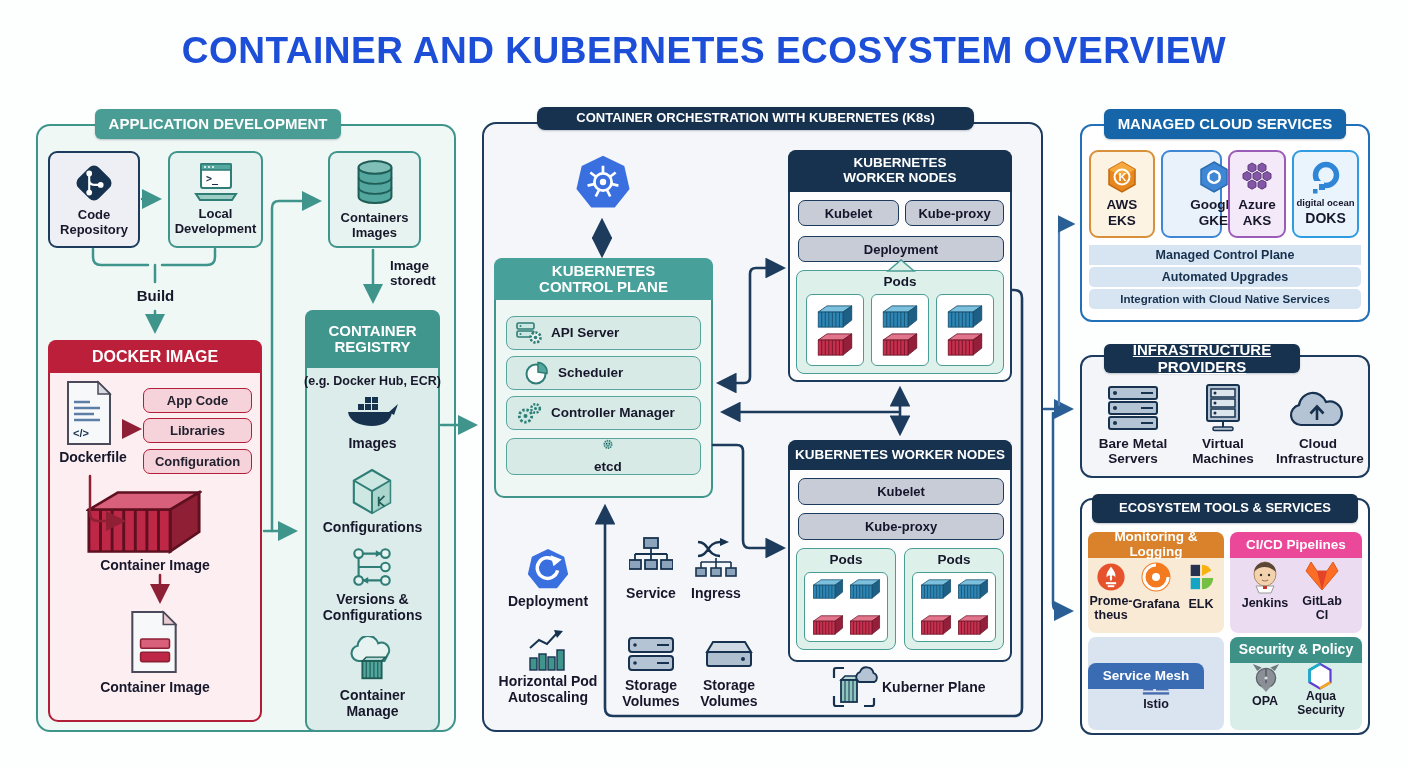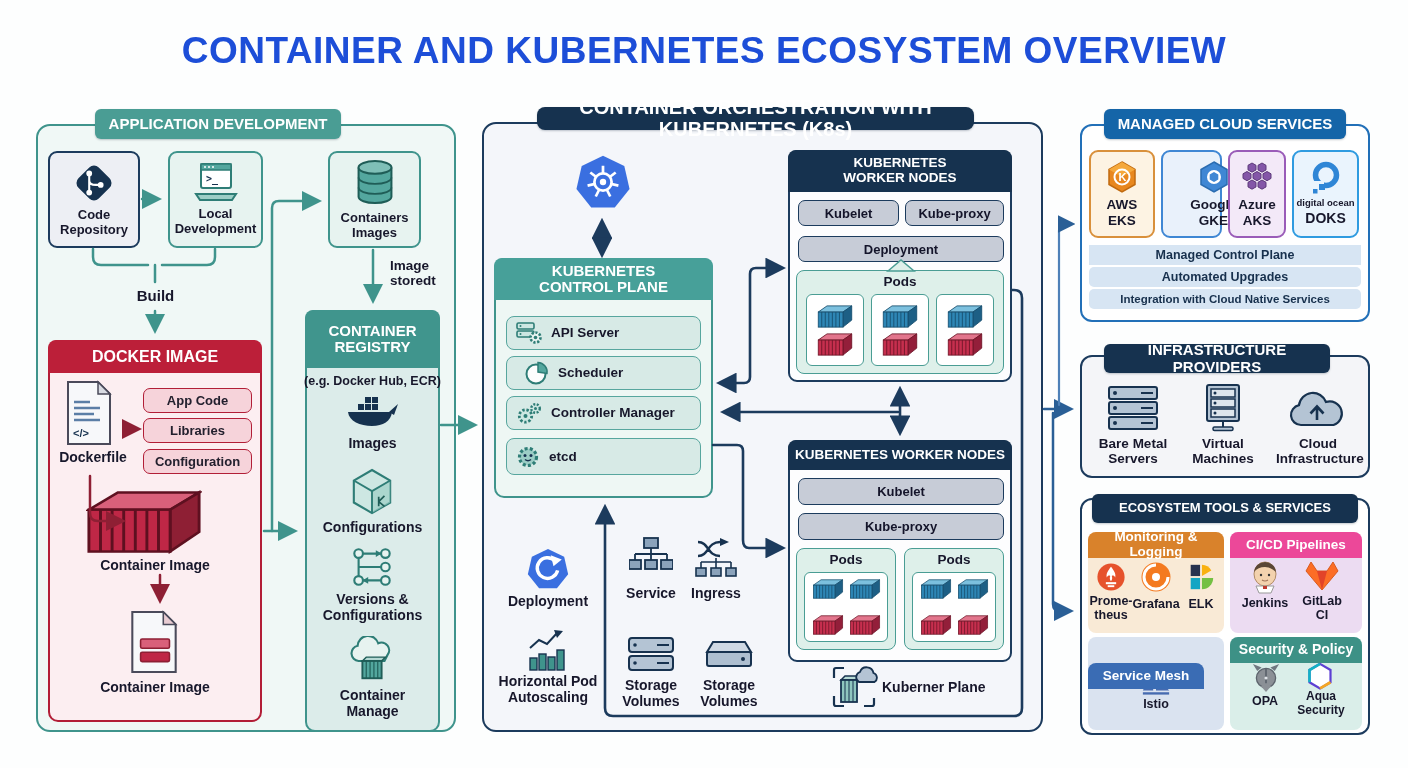--- a/index.html
+++ b/index.html
@@ -159,21 +159,21 @@
   <svg class="flt" style="left:348px;top:636px;" width="48" height="48" viewBox="0 0 50 50">
     <path d="M11 26 a8 8 0 0 1 -1 -15.8 a11 11 0 0 1 21.5 -2.6 a8 8 0 0 1 9.5 12.4 l-3 6 z" fill="#e7f3f0" stroke="#2e7d76" stroke-width="2.2"></path>
     <polygon points="15,26 19,22 39,22 35,26" fill="#b5d9d4" stroke="#1f5d57" stroke-width="1.5"></polygon>
     <rect x="15" y="26" width="20" height="18" fill="#53a79e" stroke="#1f5d57" stroke-width="2"></rect>
     <path d="M19 26 V44 M23 26 V44 M27 26 V44 M31 26 V44" stroke="#1f5d57" stroke-width="1.2" fill="none"></path>
   </svg>
   <div class="flt lbl ml" style="left:305px;top:688px;width:135px;font-size:14px;">Container
 Manage</div>
 
   <div class="box" style="left:482px;top:122px;width:561px;height:610px;border:2.5px solid #1c3b5d;background:#f4f6fa;border-radius:14px;"></div>
-  <div class="hdr" style="left:537px;top:107px;width:437px;height:23px;background:#16324f;font-size:20px;border-radius:8px;">CONTAINER ORCHESTRATION WITH KUBERNETES (K8s)</div>
+  <div class="hdr" style="left:537px;top:107px;width:437px;height:23px;background:#16324f;font-size:13px;border-radius:8px;">CONTAINER ORCHESTRATION WITH KUBERNETES (K8s)</div>
 
   <svg class="flt" style="left:574px;top:152px;" width="58" height="60" viewBox="0 0 64 64">
     <polygon points="32,3 55.5,14.3 61.3,39.7 45,60 19,60 2.7,39.7 8.5,14.3" fill="#3a6fe0"></polygon>
     <g stroke="#fff" stroke-width="3">
       <path d="M32 32 L32 14 M32 32 L46 21.5 M32 32 L49 36 M32 32 L40 48 M32 32 L24 48 M32 32 L15 36 M32 32 L18 21.5" fill="none"></path>
       <circle cx="32" cy="32" r="9.5" fill="#3a6fe0"></circle>
     </g>
     <circle cx="32" cy="32" r="3.5" fill="#fff"></circle>
   </svg>
 
@@ -201,21 +201,21 @@
   </div>
   <div class="row" style="left:506px;top:396px;width:195px;height:34px;">
     <svg width="26" height="24" viewBox="0 0 26 24">
       <circle cx="9.5" cy="15" r="6.2" fill="#cde7e2" stroke="#2e7d76" stroke-width="2.8" stroke-dasharray="2.4 1.8"></circle>
       <circle cx="9.5" cy="15" r="2" fill="#2e7d76"></circle>
       <circle cx="19.5" cy="7.5" r="4.3" fill="#cde7e2" stroke="#2e7d76" stroke-width="2.4" stroke-dasharray="2 1.5"></circle>
       <circle cx="19.5" cy="7.5" r="1.5" fill="#2e7d76"></circle>
     </svg>
     <div class="lbl">Controller Manager</div>
   </div>
-  <div class="row" style="left:506px;top:438px;width:195px;height:37px;">
+  <div class="row" style="left:506px;top:438px;width:195px;height:37px;flex-direction:column;">
     <svg width="24" height="24" viewBox="0 0 24 24">
       <circle cx="12" cy="12" r="8.5" fill="#9ccec6" stroke="#2e7d76" stroke-width="3.2" stroke-dasharray="3 2.2"></circle>
       <circle cx="9" cy="10.5" r="1.5" fill="#17324f"></circle>
         <circle cx="15" cy="10.5" r="1.5" fill="#17324f"></circle>
       <path d="M9 14.5 Q12 17 15 14.5" stroke="#17324f" stroke-width="1.5" fill="none"></path>
     </svg>
     <div class="lbl">etcd</div>
   </div>
 
   <div class="box sub" style="left:788px;top:150px;width:224px;height:232px;border:2px solid #1c3b5d;background:#fdfdfe;border-radius:9px;"></div>
@@ -412,21 +412,21 @@
     </svg>
     <div class="lbl" style="font-size:9.5px;">digital ocean</div>
     <div class="lbl" style="font-size:14px;">DOKS</div>
   </div>
 
   <div class="pill" style="left:1089px;top:245px;width:272px;height:20px;background:#d7e5f3;font-size:12.5px;color:#17304d;border-radius:0;">Managed Control Plane</div>
   <div class="pill" style="left:1089px;top:267px;width:272px;height:20px;background:#d7e5f3;font-size:12.5px;color:#17304d;border-radius:5px;">Automated Upgrades</div>
   <div class="pill" style="left:1089px;top:289px;width:272px;height:20px;background:#d7e5f3;font-size:11.5px;color:#17304d;border-radius:5px;">Integration with Cloud Native Services</div>
 
   <div class="box" style="left:1080px;top:355px;width:290px;height:123px;border:2px solid #1c3b5d;background:#f4f5f8;"></div>
-  <div class="hdr" style="left:1104px;top:344px;width:226px;height:29px;background:#16324f;font-size:15px;">INFRASTRUCTURE PROVIDERS</div>
+  <div class="hdr" style="left:1104px;top:344px;width:196px;height:29px;background:#16324f;font-size:15px;text-decoration:underline;">INFRASTRUCTURE PROVIDERS</div>
 
   <svg class="flt" style="left:1105px;top:385px;" width="56" height="46" viewBox="0 0 56 46">
     <g fill="#b4c4d4" stroke="#17324f" stroke-width="2">
       <rect x="4" y="2" width="48" height="12" rx="2"></rect>
         <rect x="4" y="17" width="48" height="12" rx="2"></rect>
         <rect x="4" y="32" width="48" height="12" rx="2"></rect>
     </g>
     <g fill="#17324f">
         <circle cx="10" cy="8" r="2"></circle>
         <circle cx="10" cy="23" r="2"></circle>

